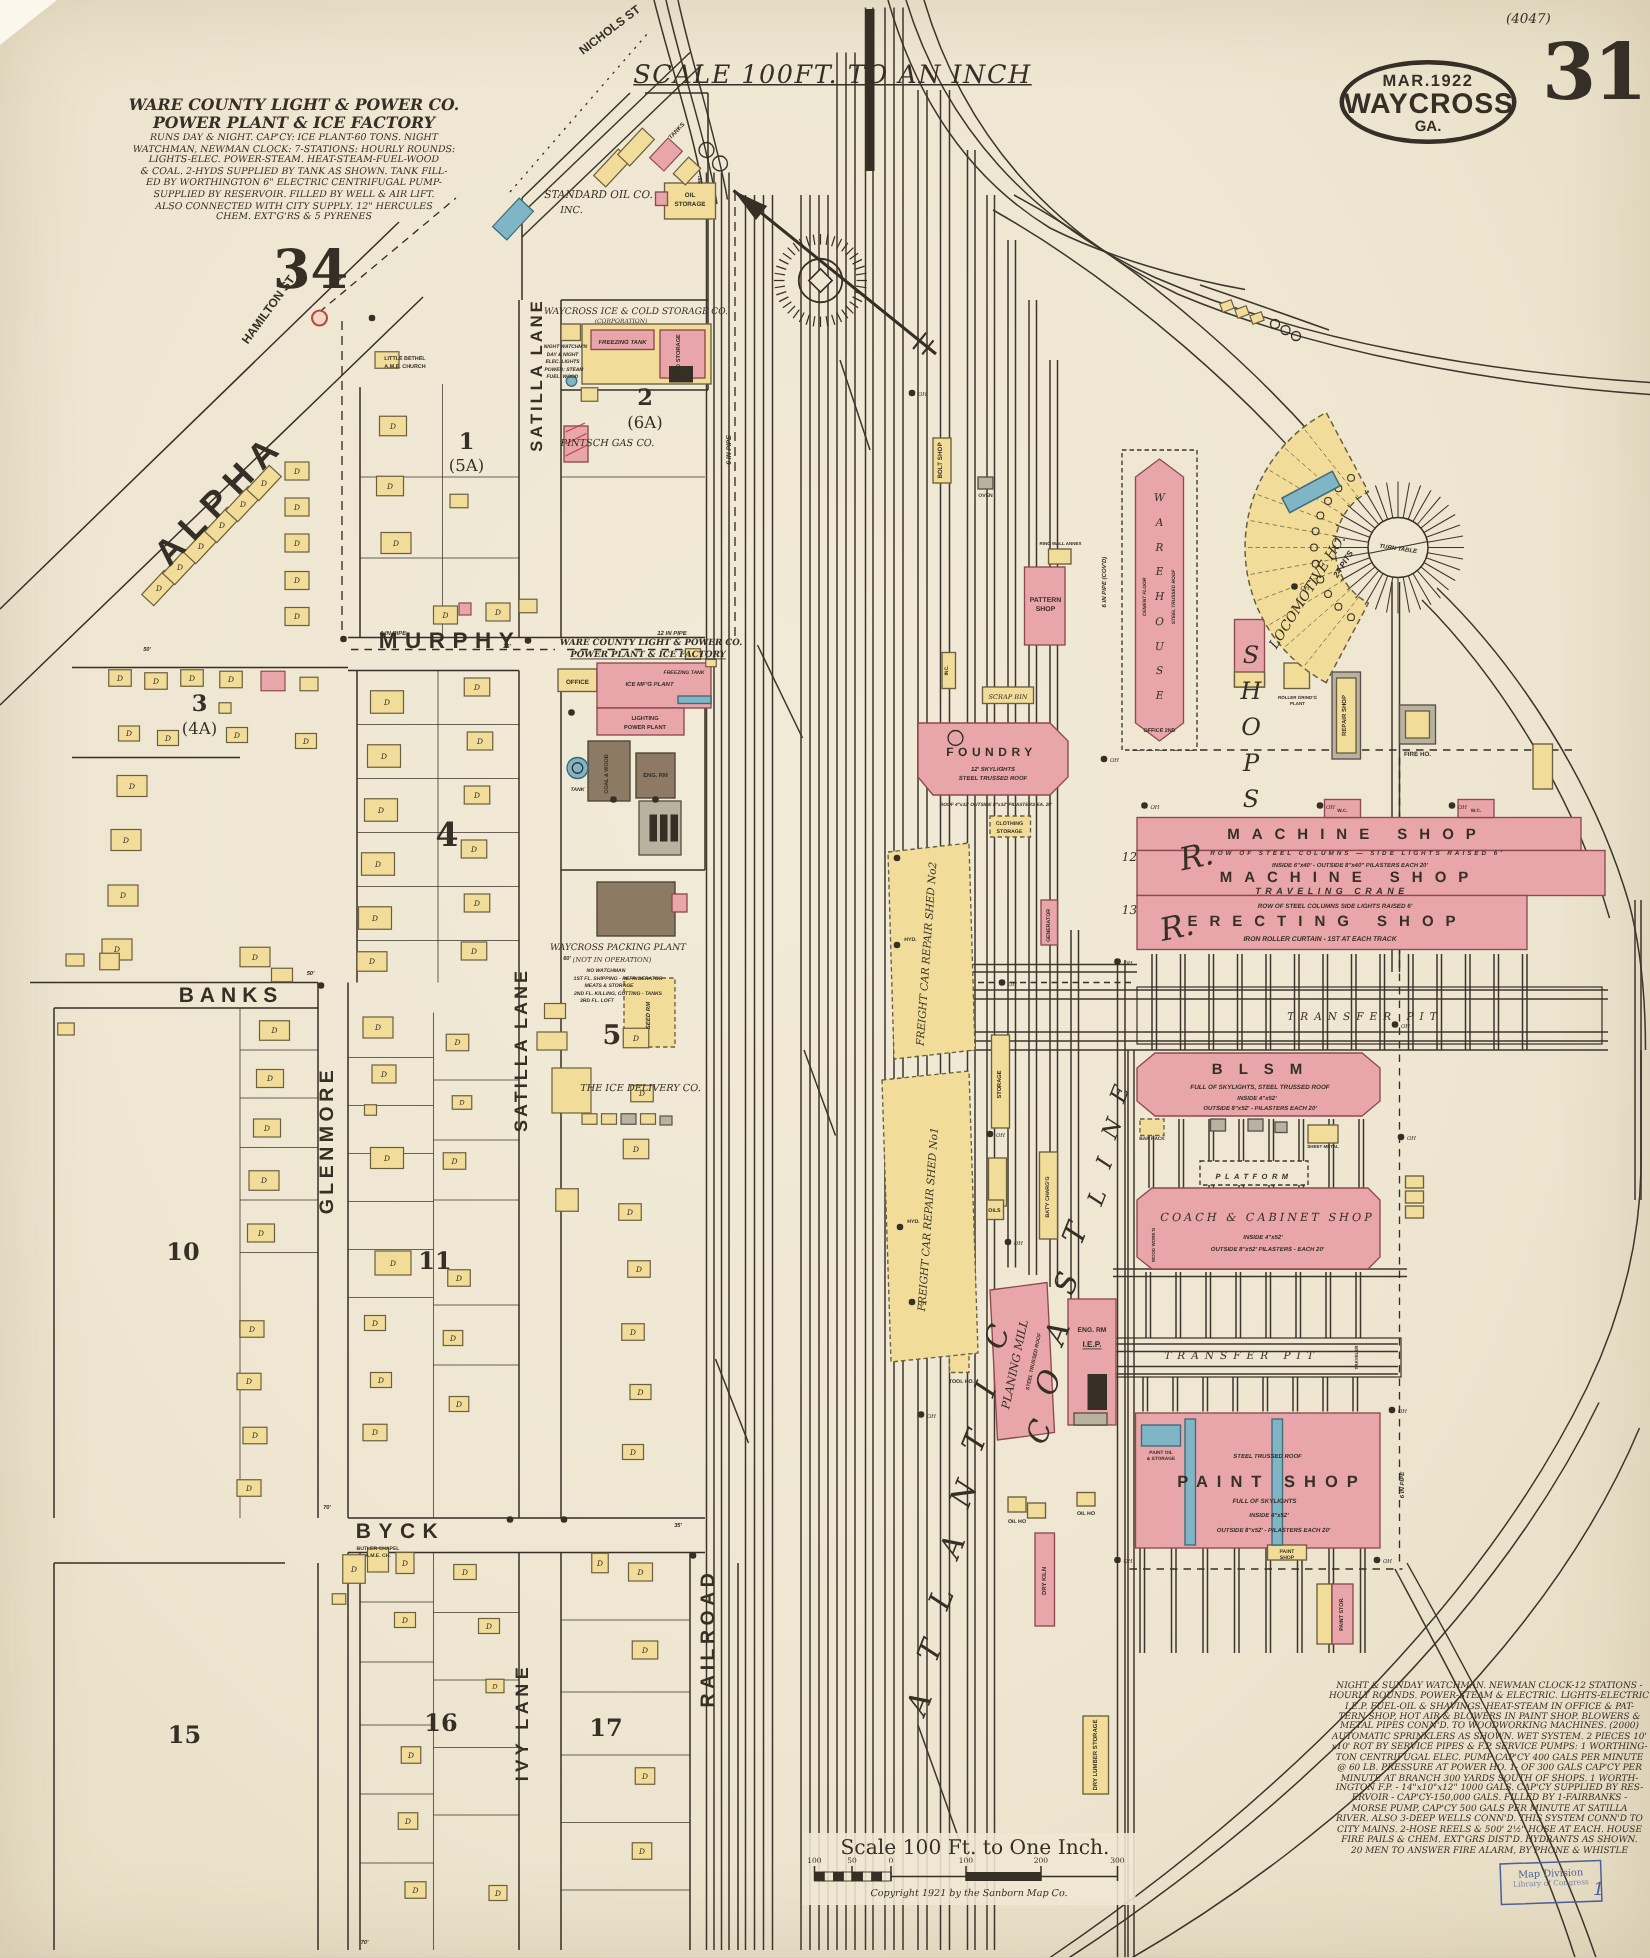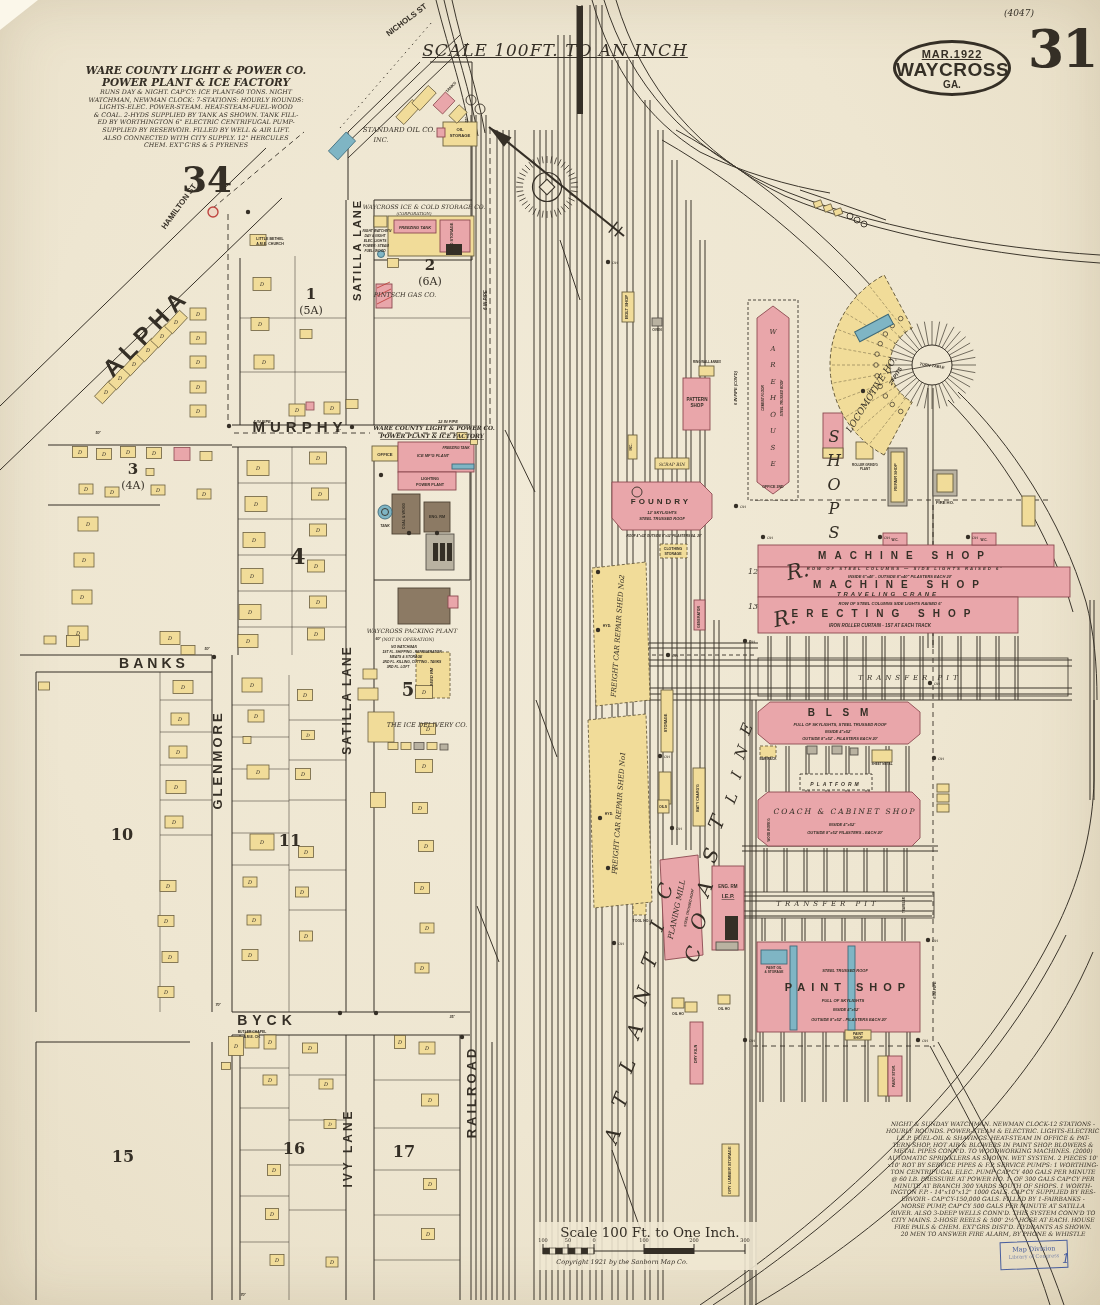--- a/index.html
+++ b/index.html
@@ -6,32 +6,32 @@
   #sheet{position:relative;width:1100px;height:1305px;overflow:hidden;
     background:radial-gradient(ellipse at 45% 40%, #f1ead7 0%, #eee6d1 55%, #e6dcc3 100%);
     box-shadow:inset 0 0 60px rgba(120,100,60,.18);
     font-family:"Liberation Sans",sans-serif;color:#352f26;}
   #map{position:absolute;left:0;top:0;}
   .ov{position:absolute;}
   .plate-ref{left:1004px;top:8px;font:italic 9px "DejaVu Serif",serif;}
   .page-num{left:1028px;top:18px;font:bold 52px "DejaVu Serif",serif;letter-spacing:-2px;}
   .oval{left:893px;top:40px;width:118px;height:56px;border:3.5px solid #352f26;border-radius:50%;
     text-align:center;box-sizing:border-box;padding-top:5px;}
-  .oval .d{font:600 11px "Liberation Sans",sans-serif;letter-spacing:1px;text-decoration:underline;}
+  .oval .d{font:600 11px "Liberation Sans",sans-serif;letter-spacing:1px;}
   .oval .t{font:800 19px "Liberation Sans",sans-serif;letter-spacing:.5px;line-height:19px;text-align:right;}
   .oval .s{font:700 10px "Liberation Sans",sans-serif;}
   .top-note{left:56px;top:64px;width:280px;text-align:center;}
   .top-note .tl{font:italic bold 10.5px "DejaVu Serif",serif;}
   .top-note .note-line{font:italic 6.3px "DejaVu Serif",serif;line-height:7.6px;}
   .scale-top{left:420px;top:40px;width:270px;text-align:center;
     font:italic 17px "DejaVu Serif",serif;letter-spacing:1px;text-decoration:underline;}
   .bottom-note{left:886px;top:1121px;width:214px;text-align:center;}
   .bottom-note .note-line{font:italic 5.95px "DejaVu Serif",serif;line-height:6.85px;white-space:nowrap;}
   .scale-caption{left:558px;top:1224px;width:184px;text-align:center;font:13.5px "DejaVu Serif",serif;}
-  .copyright{left:524px;top:1258px;width:196px;text-align:center;font:italic 6.4px "DejaVu Serif",serif;}
+  .copyright{left:548px;top:1258px;width:196px;text-align:center;font:italic 6.4px "DejaVu Serif",serif;}
   .lc-stamp{left:1000px;top:1241px;width:66px;height:26px;border:1.6px solid #4a5f9e;color:#4a5f9e;
     text-align:center;transform:rotate(-2deg);}
   .lc-stamp .l1{font:6.5px "DejaVu Serif",serif;margin-top:3px;}
   .lc-stamp .l2{font:5px "DejaVu Serif",serif;opacity:.7;}
   .lc-one{left:1062px;top:1252px;font:italic 12px "DejaVu Serif",serif;color:#4a5f9e;}
   .tear{left:0;top:0;width:0;height:0;border-top:30px solid #fbf7ea;border-right:38px solid transparent;}
 </style>
 </head>
 <body>
 

